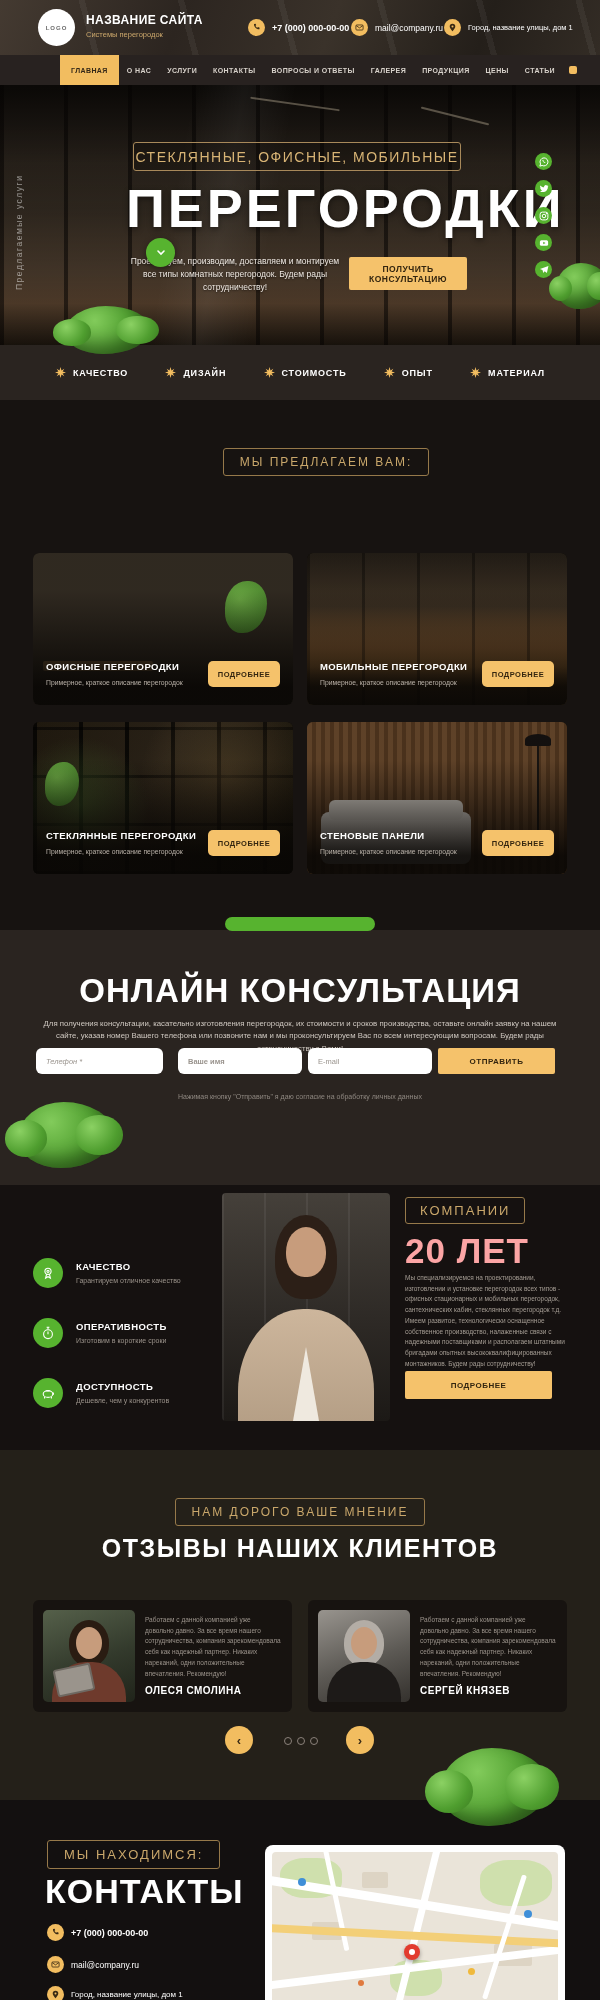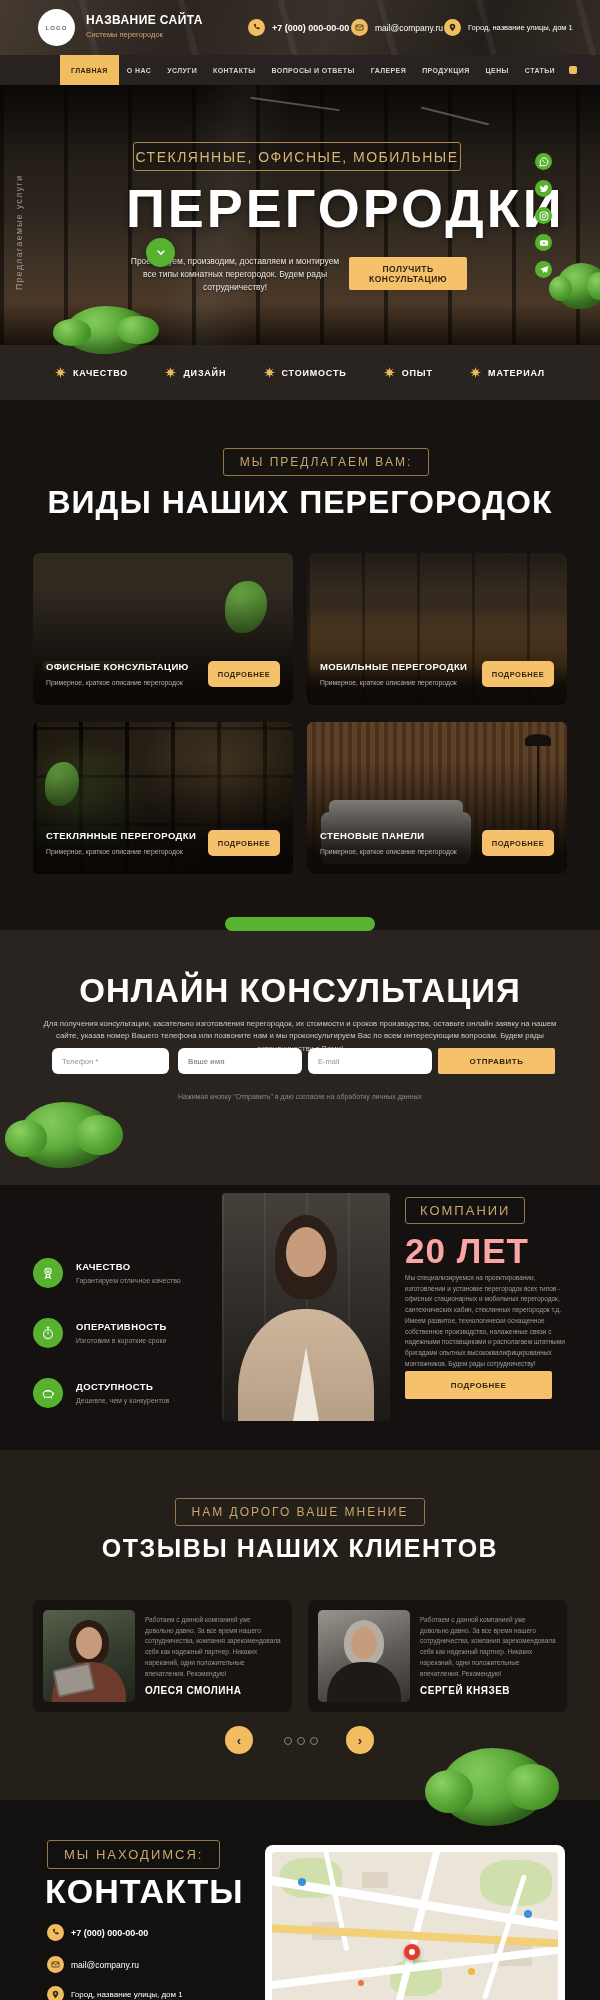--- a/index.html
+++ b/index.html
@@ -286,30 +286,29 @@
           <path d="M5 0l.9 3.1L8.5 1.5 6.9 4.1 10 5 6.9 5.9 8.5 8.5 5.9 6.9 5 10l-.9-3.1L1.5 8.5l1.6-2.6L0 5l3.1-.9L1.5 1.5l2.6 1.6z" fill="#f2bd60"></path>
         </svg>
       <span>МАТЕРИАЛ</span>
     </div>
   </div>
 
   <div class="sec" id="offer">
     <div class="abs center-line" style="top:48px;padding-left:26px;">
       <span class="badge-gold" style="font-size:12px;">МЫ ПРЕДЛАГАЕМ ВАМ:</span>
     </div>
-    <div class="abs sec-title" style="top:84px;font-size:32px;">ВИДЫ НАШИХ ПЕРЕГОРОДОК</div>
 
     <div class="abs cards">
       <div class="card">
         <div class="photo photo-office">
           <div class="plantblob" style="right:26px;top:28px;width:42px;height:52px;"></div>
           <div class="deskline"></div>
         </div>
         <div class="shade"></div>
-        <div class="card-title">ОФИСНЫЕ КОНСУЛЬТАЦИЮ</div>
+        <div class="card-title">ОФИСНЫЕ ПЕРЕГОРОДКИ</div>
         <div class="card-desc">Примерное, краткое описание перегородок</div>
         <button class="btn card-btn">ПОДРОБНЕЕ</button>
       </div>
       <div class="card">
         <div class="photo photo-mobile"></div>
         <div class="shade"></div>
         <div class="card-title">МОБИЛЬНЫЕ ПЕРЕГОРОДКИ</div>
         <div class="card-desc">Примерное, краткое описание перегородок</div>
         <button class="btn card-btn">ПОДРОБНЕЕ</button>
       </div>
@@ -333,21 +332,21 @@
         <button class="btn card-btn">ПОДРОБНЕЕ</button>
       </div>
     </div>
   </div>
 
   <div class="abs green-pill"></div>
 
   <div class="sec" id="consult">
     <div class="abs sec-title" style="top:42px;font-size:33px;">ОНЛАЙН КОНСУЛЬТАЦИЯ</div>
     <div class="abs consult-text">Для получения консультации, касательно изготовления перегородок, их стоимости и сроков производства, оставьте онлайн заявку на нашем сайте, указав номер Вашего телефона или позвоните нам и мы проконсультируем Вас по всем интересующим вопросам. Будем рады сотрудничеству с Вами!</div>
-    <input class="input" style="left: 52px; width: 117px;" placeholder="Телефон *">
+    <input class="input" style="left: 36px; width: 127px; font-style: italic;" placeholder="Телефон *">
     <input class="input" style="left: 178px; width: 124px; font-weight: bold;" placeholder="Ваше имя">
     <input class="input" style="left: 308px; width: 124px;" placeholder="E-mail">
     <button class="abs btn" style="left:438px;top:118px;width:117px;height:26px;font-size:8px;">ОТПРАВИТЬ</button>
     <div class="abs consent">Нажимая кнопку "Отправить" я даю согласие на обработку личных данных</div>
   </div>
 
   <div class="bush" style="left:65px;top:306px;width:85px;height:48px;"></div>
   <div class="bush" style="left:556px;top:263px;width:52px;height:46px;"></div>
   <div class="bush" style="left:18px;top:1102px;width:95px;height:66px;"></div>
 

